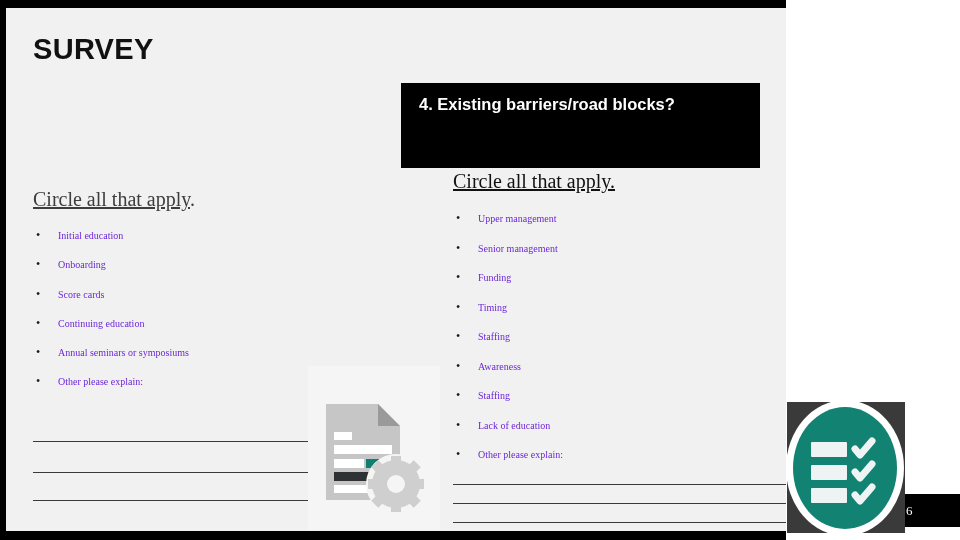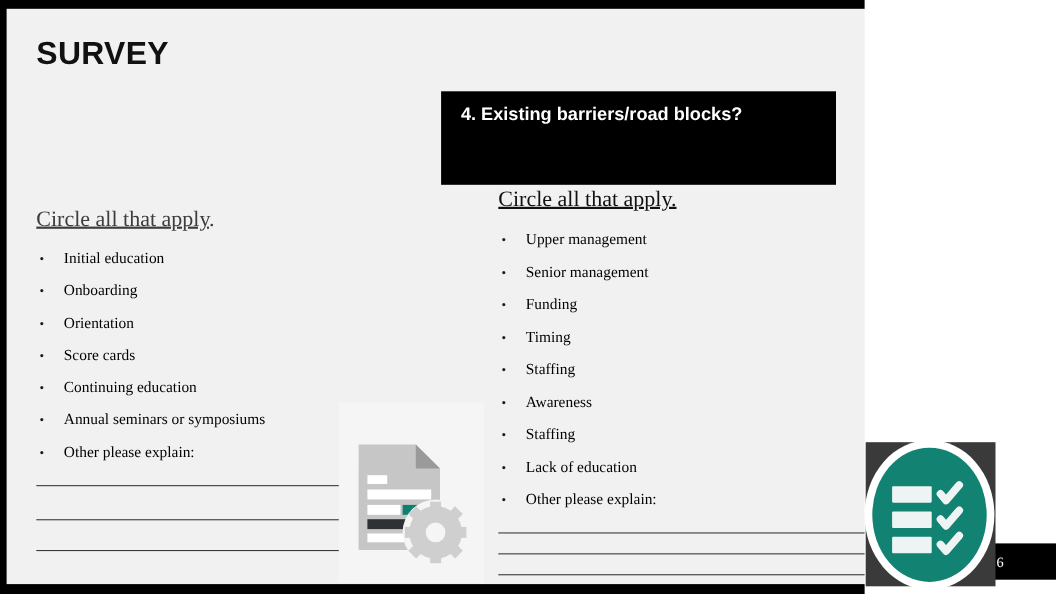--- a/index.html
+++ b/index.html
@@ -105,24 +105,24 @@
   }
   #col-right .instruction .u { text-decoration: underline; }
 
   ul.opts {
     list-style: none;
     margin: 0;
     padding: 0;
   }
   ul.opts li {
     position: relative;
-    font-size: 14px;
+    font-size: 10px;
     line-height: 29.3px;
     padding-left: 25px;
-    color: #000000;
+    color: #6d28d9;
     white-space: nowrap;
   }
   ul.opts li::before {
     content: "\2022";
     position: absolute;
     left: 3px;
     top: 0;
     font-size: 12px;
     color: #1a1a1a;
   }
@@ -207,21 +207,20 @@
 
   <div class="qbox" id="qbox-4">
     <span>4. Existing barriers/road blocks?</span>
   </div>
 
   <div class="column" id="col-left">
     <div class="instruction"><span class="u">Circle all that apply</span><span>.</span></div>
     <ul class="opts">
       <li>Initial education</li>
       <li>Onboarding</li>
-      <li>Orientation</li>
       <li>Score cards</li>
       <li>Continuing education</li>
       <li>Annual seminars or symposiums</li>
       <li>Other please explain:</li>
     </ul>
   </div>
 
   <div class="rule rule-l" style="top:441px"></div>
   <div class="rule rule-l" style="top:472px"></div>
   <div class="rule rule-l" style="top:500px"></div>

